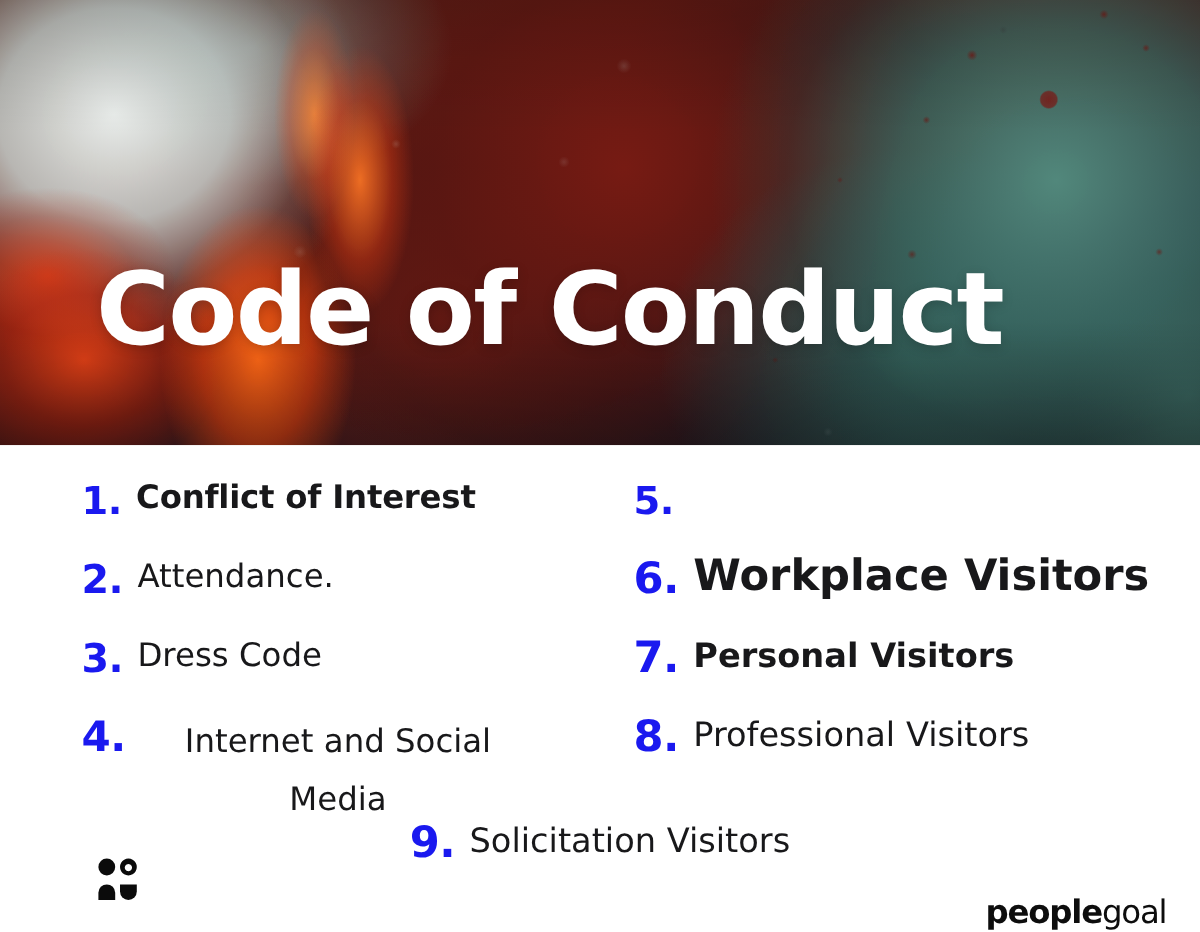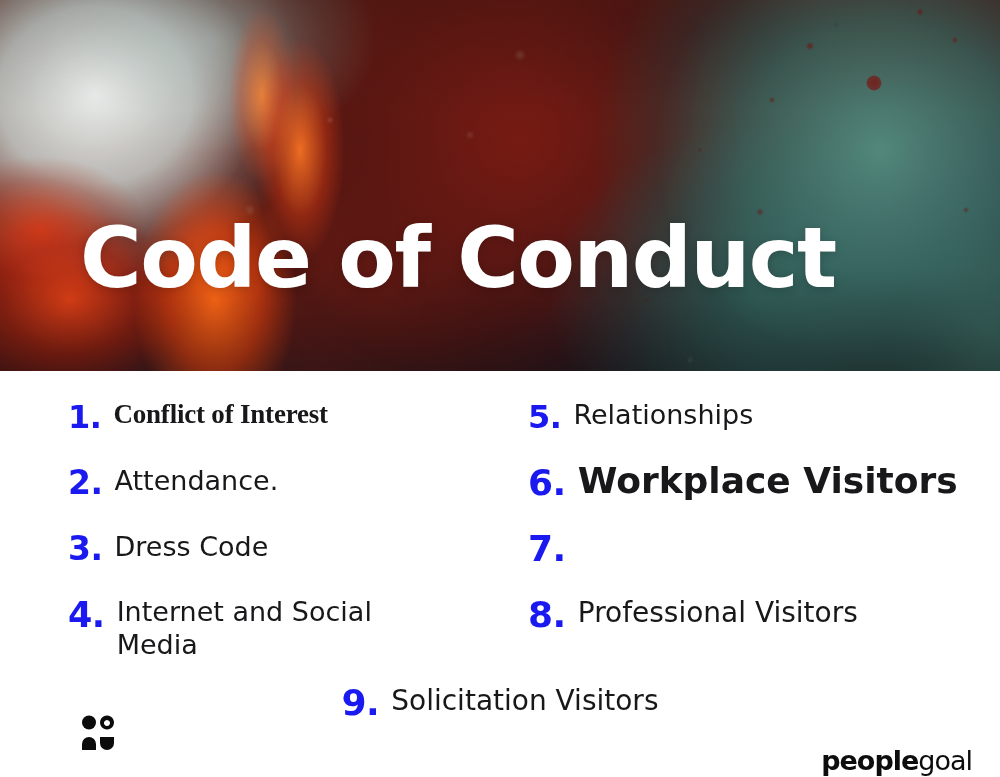--- a/index.html
+++ b/index.html
@@ -152,30 +152,30 @@
 
   .item-label {
     color: #18181a;
     font-family: "DejaVu Sans", sans-serif;
     font-size: 27px;
     line-height: 35px;
     font-weight: 400;
     margin-left: 12px;
     max-width: 330px;
   }
-  .item-label.strong { font-weight: 600; letter-spacing: -0.2px; font-family: Liberation Serif, serif; }
+  .item-label.strong { font-weight: 600; letter-spacing: -0.2px; }
   .col-right .item-label { max-width: 420px; }
 
   
   .item.n1 { margin-bottom: 26px; }
   .item.n1 .item-num { font-size: 32px; }
   .item.n2 { margin-bottom: 26px; }
   .item.n3 { margin-bottom: 26px; }
   .item.n4 .item-num { font-size: 35px; }
-  .item.n4 .item-label { line-height: 33px; }
+  .item.n4 .item-label { line-height: 48px; text-align: center; }
 
   .item.n5 { margin-bottom: 26px; }
   .item.n5 .item-num { font-size: 32px; }
   .item.n6 { margin-bottom: 26px; }
   .item.n6 .item-num { font-size: 36px; }
   .item.n6 .item-label { font-weight: 600; font-size: 36px; }
   .item.n7 { margin-bottom: 26px; }
   .item.n7 .item-num { font-size: 36px; }
   .item.n7 .item-label { font-weight: 600; font-size: 28px; }
   .item.n8 .item-num { font-size: 36px; }
@@ -254,30 +254,30 @@
           <span class="item-num">4.</span>
           <span class="item-label">Internet and Social Media</span>
         </div>
 
       </div>
 
       <div class="col col-right">
 
         <div class="item n5">
           <span class="item-num">5.</span>
-          <span class="item-label">Relationships</span>
         </div>
 
         <div class="item n6">
           <span class="item-num">6.</span>
           <span class="item-label">Workplace Visitors</span>
         </div>
 
         <div class="item n7">
           <span class="item-num">7.</span>
+          <span class="item-label">Personal Visitors</span>
         </div>
 
         <div class="item n8">
           <span class="item-num">8.</span>
           <span class="item-label">Professional Visitors</span>
         </div>
 
       </div>
     </div>
 

